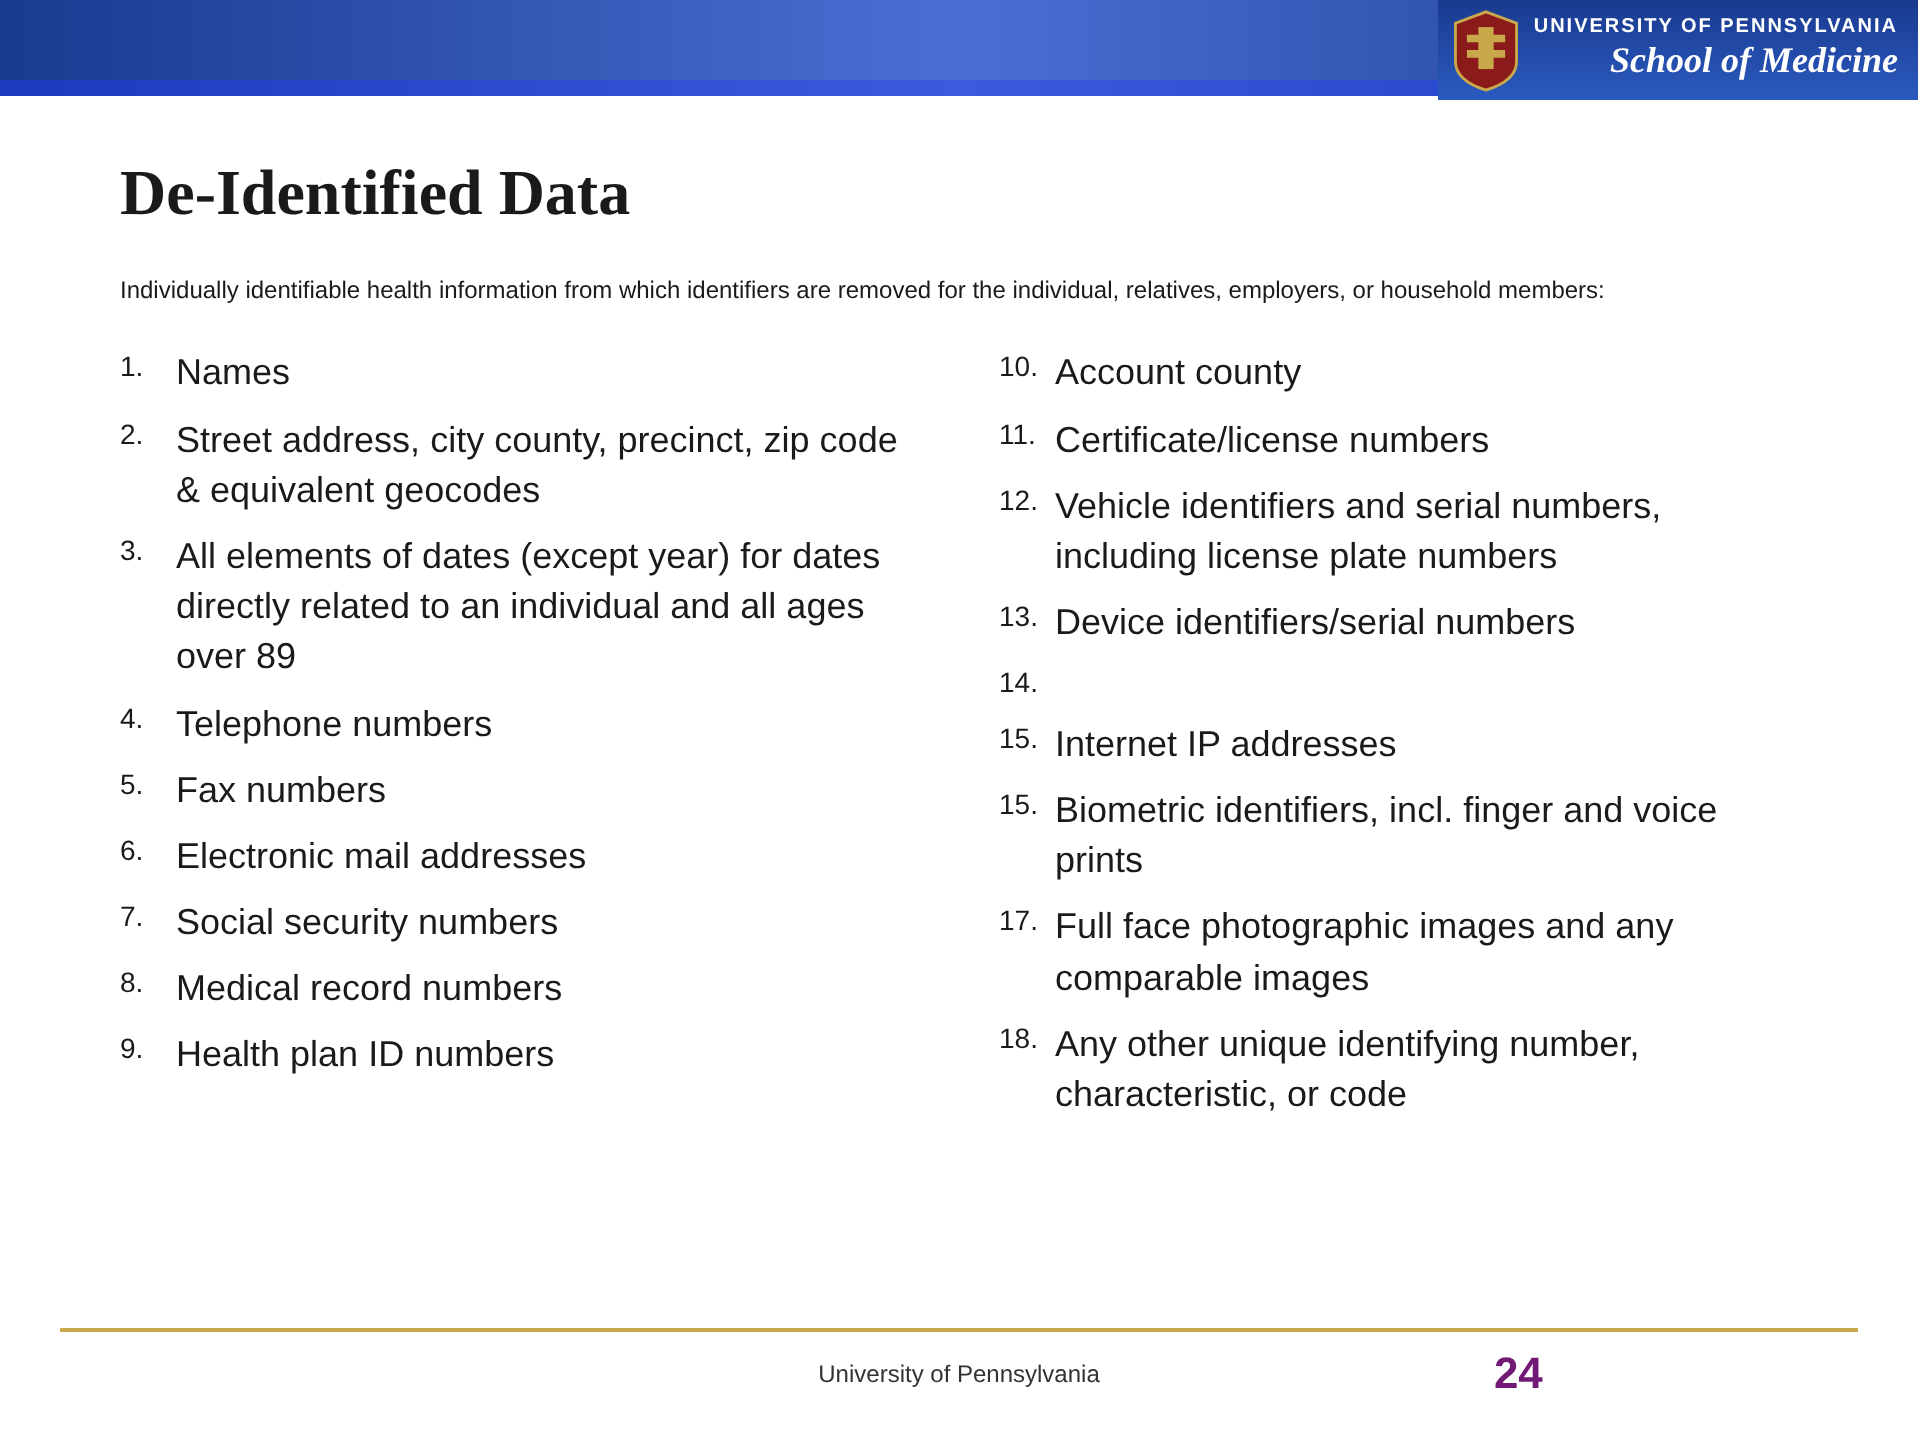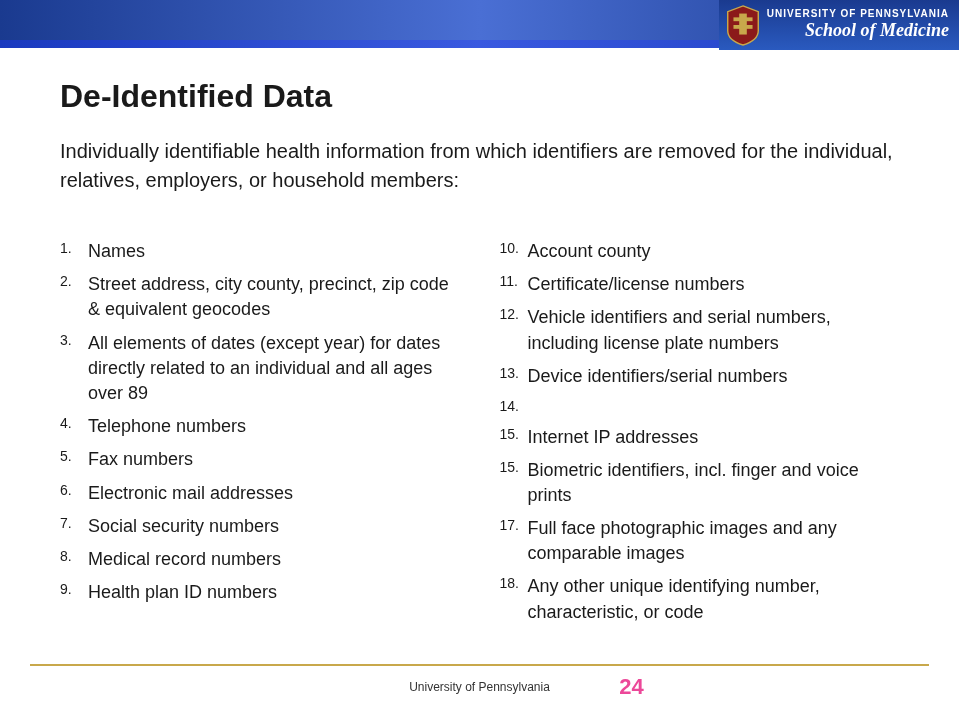--- a/index.html
+++ b/index.html
@@ -75,28 +75,28 @@
     .main-content {
       padding: 30px 60px 20px 60px;
       position: relative;
     }
 
     .slide-title {
       font-size: 32px;
       font-weight: bold;
       color: #1a1a1a;
       margin-bottom: 22px;
-      font-family: Liberation Sans, sans-serif;
+      font-family: Liberation Serif, serif;
     }
 
     .intro-text {
-      font-size: 20px;
+      font-size: 12px;
       color: #1a1a1a;
       line-height: 1.45;
-      margin-bottom: 44px;
+      margin-bottom: 20px;
       font-family: Arial, sans-serif;
     }
 
     
     .columns-wrapper {
       display: flex;
       gap: 40px;
     }
 
     .left-column, .right-column {
@@ -153,23 +153,23 @@
 
     .footer-center {
       text-align: center;
       font-size: 12px;
       color: #333;
       flex: 1;
     }
 
     .footer-right {
       flex: 1;
-      text-align: left;
+      text-align: center;
       font-size: 22px;
-      color: #ec4899;
+      color: #701a75;
       font-weight: bold;
     }
   </style>
 </head>
 <body>
 
 <div class="top-bar">
   <div class="logo-area">
     <svg class="logo-shield" viewBox="0 0 36 44" xmlns="http://www.w3.org/2000/svg">
       <path d="M18 2 L34 8 L34 28 Q34 38 18 43 Q2 38 2 28 L2 8 Z" fill="#8b1a1a" stroke="#c8a84b" stroke-width="1.5"></path>

